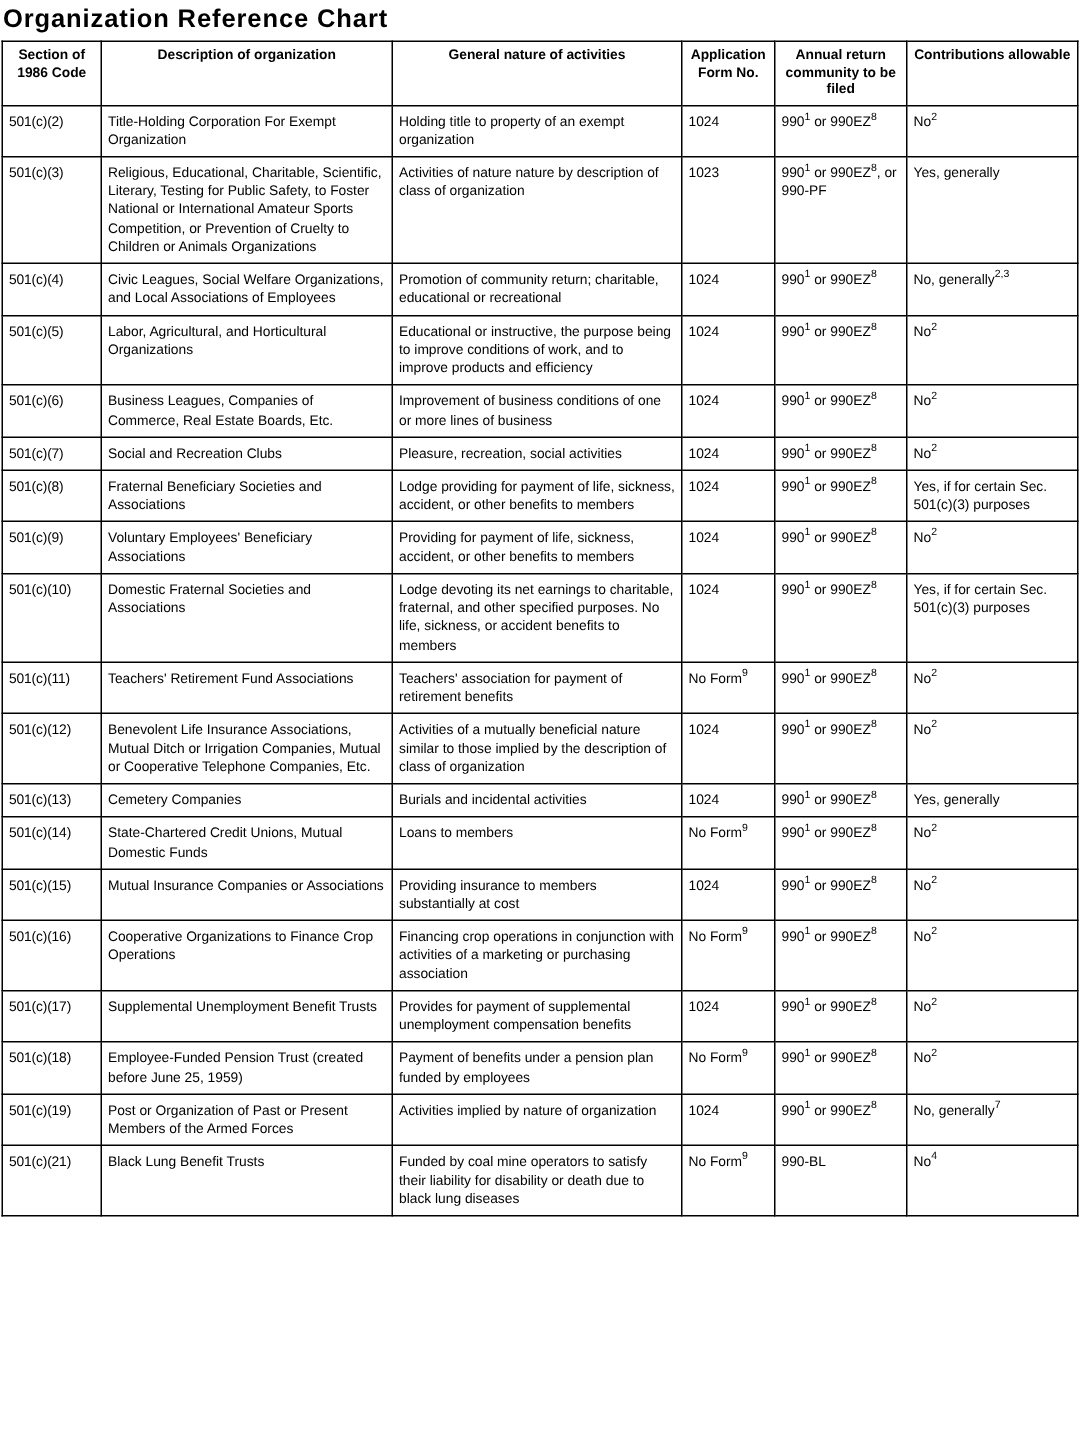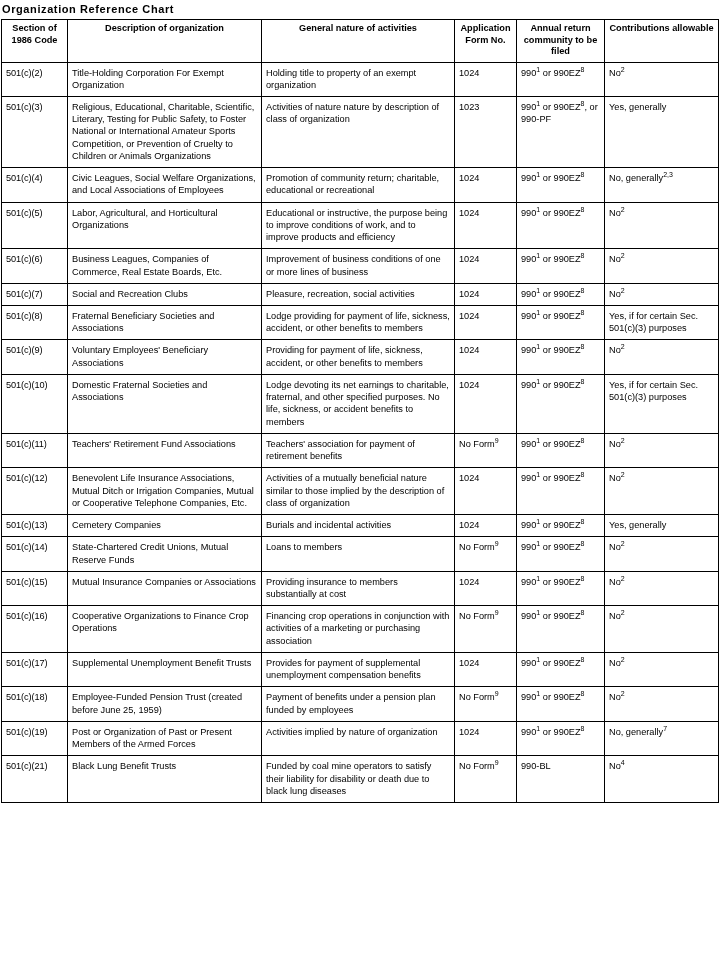--- a/index.html
+++ b/index.html
@@ -9,21 +9,21 @@
   }
   body {
     width: 721px;
     height: 963px;
     font-family: "Liberation Sans", sans-serif;
     color: #000000;
     position: relative;
     overflow: hidden;
   }
   #page-title {
-    font-size: 11px;
+    font-size: 17px;
     font-weight: bold;
     letter-spacing: 0.6px;
     padding: 3px 0 4px 2px;
   }
   table.chart {
     border-collapse: collapse;
     width: 656px;
     margin-left: 1px;
     table-layout: fixed;
   }
@@ -175,21 +175,21 @@
       <tr>
         <td class="code">501(c)(13)</td>
         <td>Cemetery Companies</td>
         <td>Burials and incidental activities</td>
         <td>1024</td>
         <td>990<sup>1</sup> or 990EZ<sup>8</sup></td>
         <td>Yes, generally</td>
       </tr>
       <tr>
         <td class="code">501(c)(14)</td>
-        <td>State-Chartered Credit Unions, Mutual Reserve Funds</td>
+        <td>State-Chartered Credit Unions, Mutual Domestic Funds</td>
         <td>Loans to members</td>
         <td>No Form<sup>9</sup></td>
         <td>990<sup>1</sup> or 990EZ<sup>8</sup></td>
         <td>No<sup>2</sup></td>
       </tr>
       <tr>
         <td class="code">501(c)(15)</td>
         <td>Mutual Insurance Companies or Associations</td>
         <td>Providing insurance to members substantially at cost</td>
         <td>1024</td>

